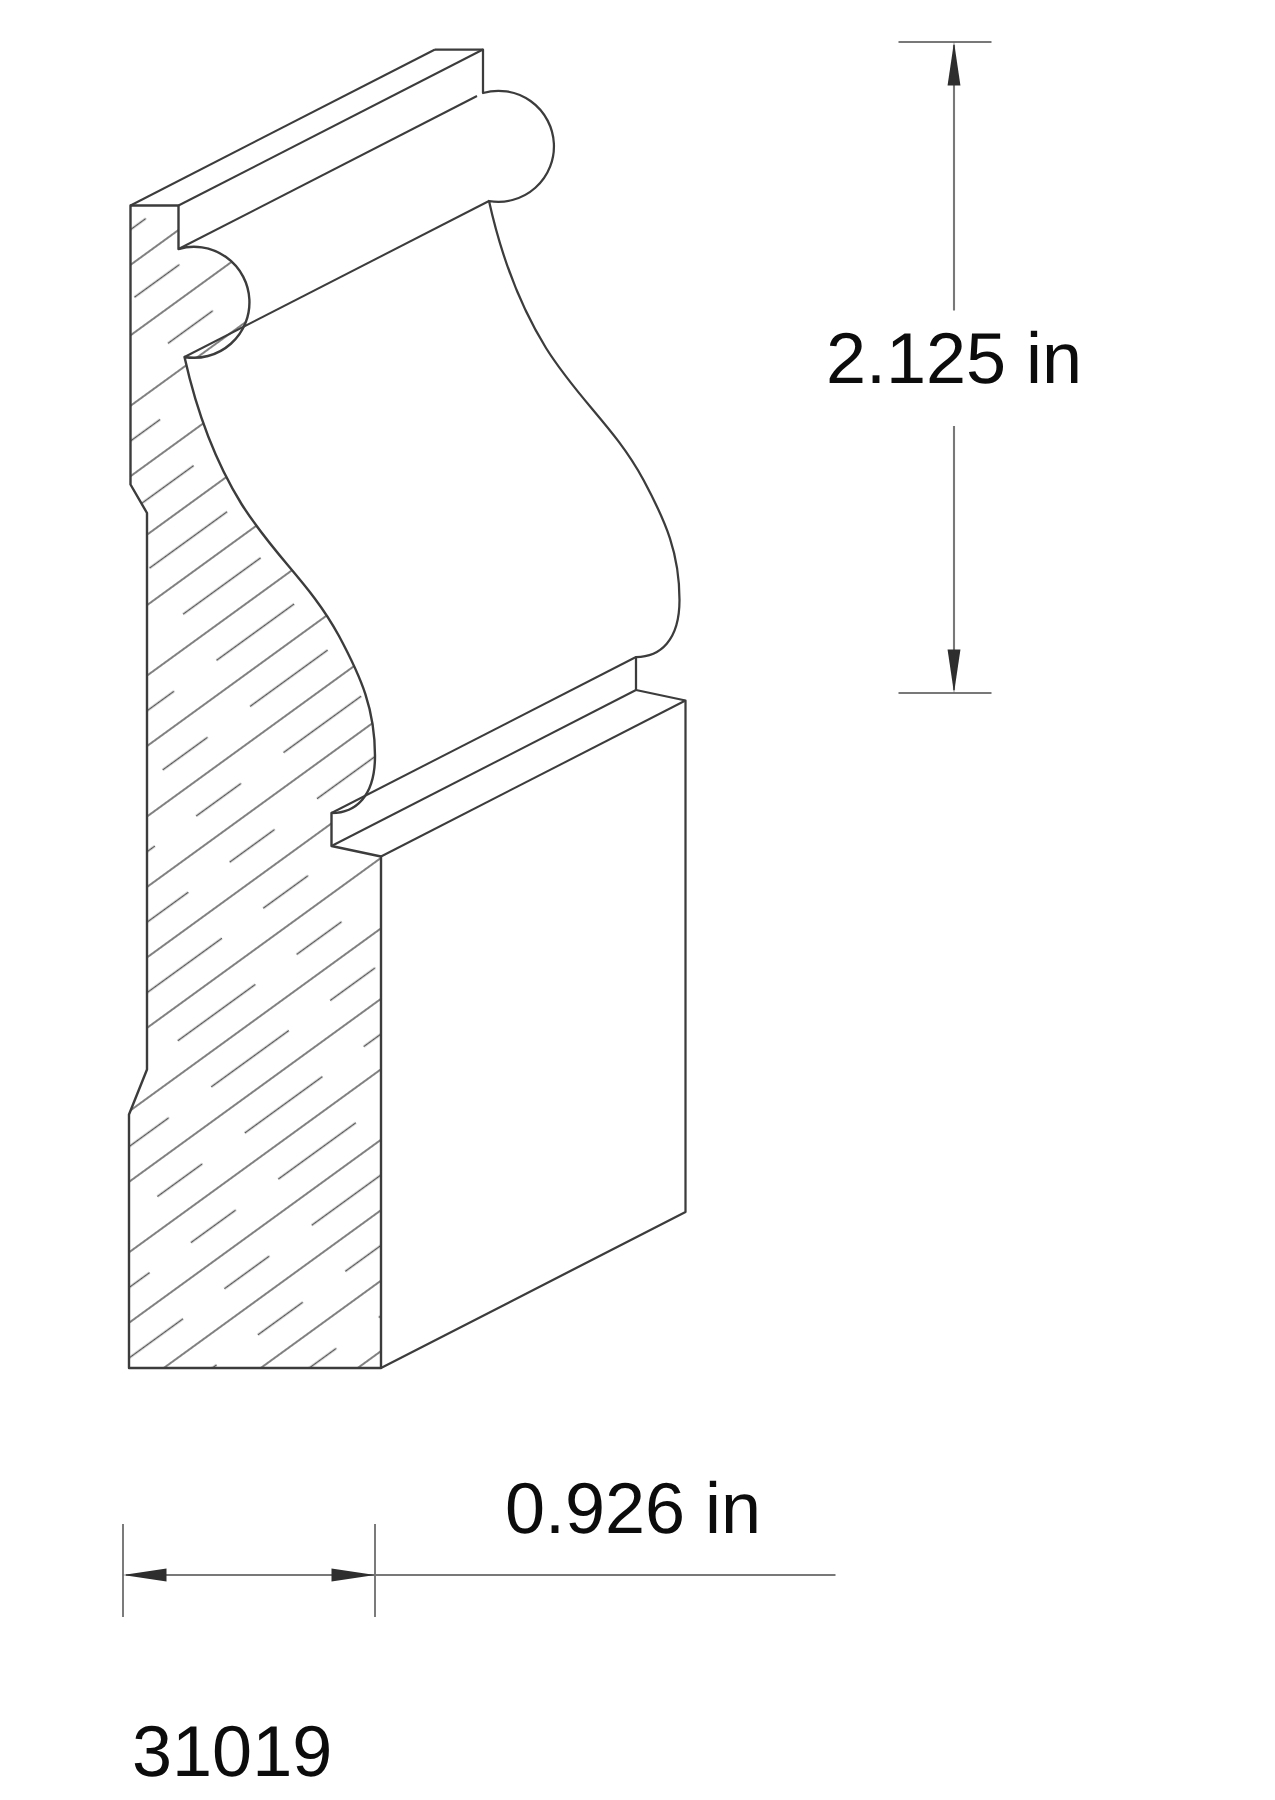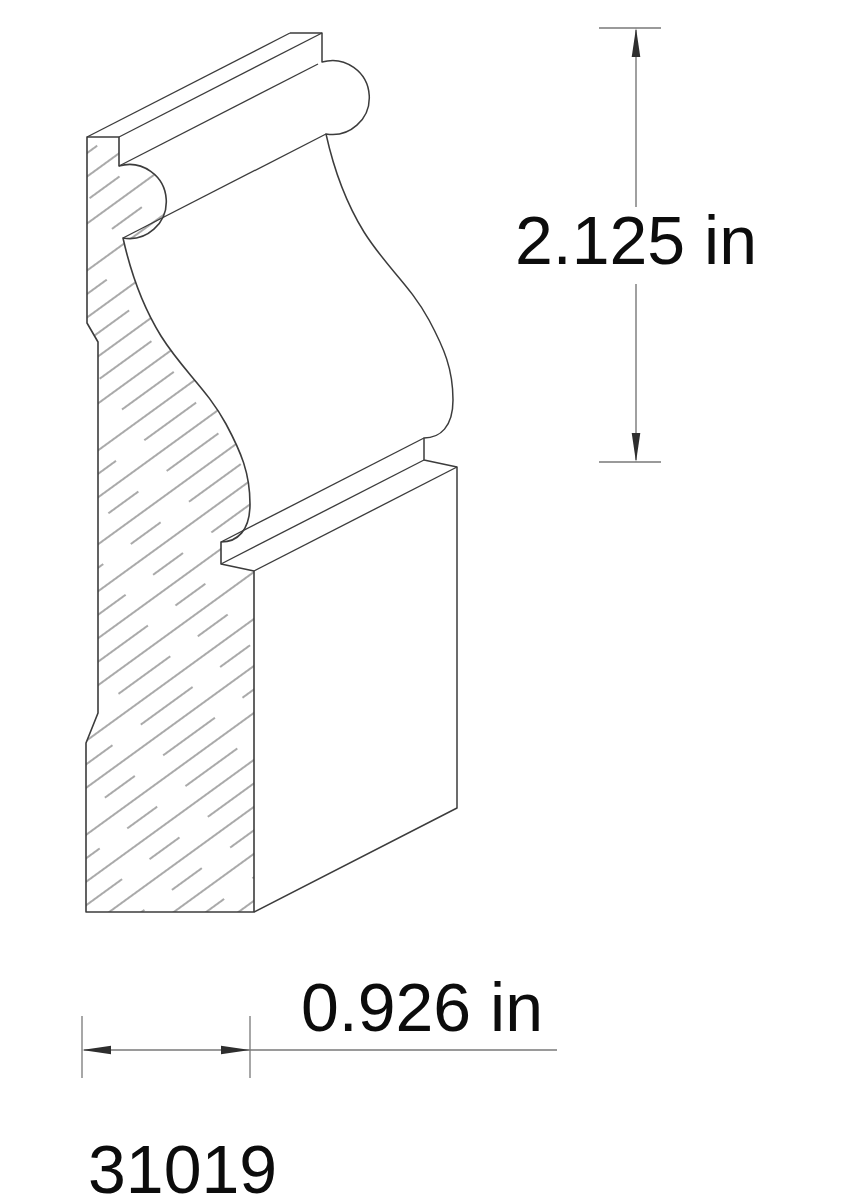--- a/index.html
+++ b/index.html
@@ -40,21 +40,21 @@
     stroke: var(--outline);
     stroke-width: 1.35;
   }
   .dim-line { stroke: var(--dimline); stroke-width: 1.4; fill: none; }
   .ext-line { stroke: var(--dimline); stroke-width: 1.3; fill: none; }
   .arrow    { fill: var(--arrowhead); stroke: none; }
 
   .dim-text {
     position: absolute;
     color: var(--textcolor);
-    font-size: 68px;
+    font-size: 48px;
     line-height: 68px;
     white-space: nowrap;
     letter-spacing: 0px;
   }
   .centered { transform: translateX(-50%); }
 </style>
 </head>
 <body>
 
 <div class="canvas">

